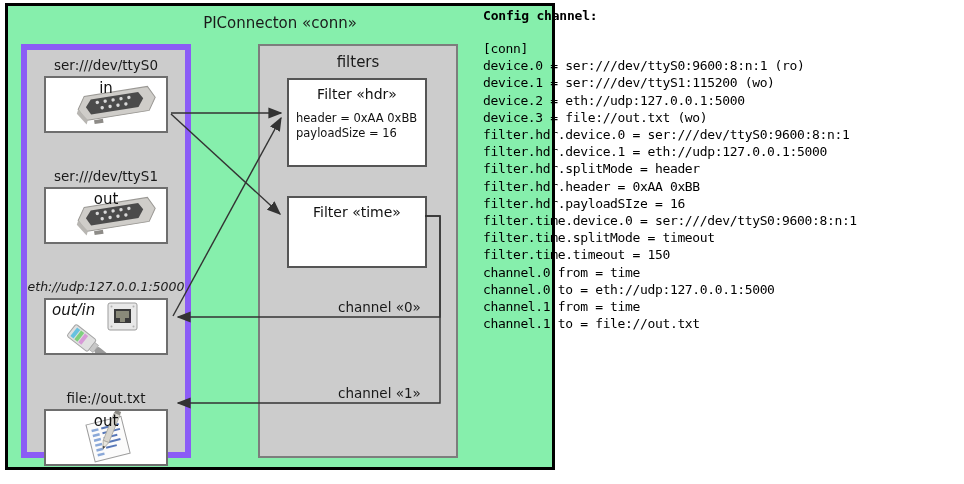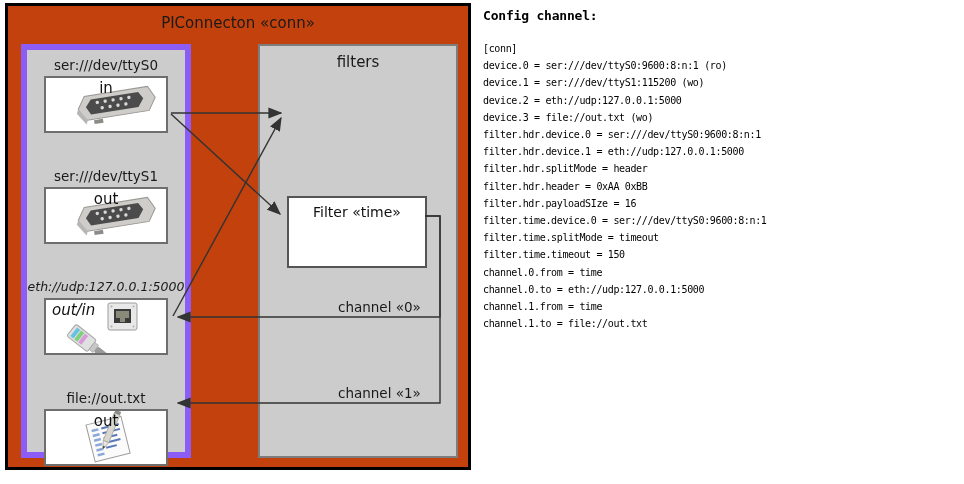--- a/index.html
+++ b/index.html
@@ -1,21 +1,21 @@
 <!DOCTYPE html>
 <html><head>
 <meta charset="utf-8">
 <style>
   html,body{margin:0;padding:0;background:#ffffff;}
   body{width:964px;height:484px;position:relative;overflow:hidden;
        font-family:"DejaVu Sans","Liberation Sans",sans-serif;}
 
   
-  #diagram{position:absolute;left:5px;top:3px;width:466px;height:467px;
-           border:3px solid #000;background:#c2410c;box-sizing:border-box;}
+  #diagram{position:absolute;left:5px;top:3px;width:550px;height:467px;
+           border:3px solid #000;background:#86efac;box-sizing:border-box;}
   #comp-title{position:absolute;left:0;top:8px;width:100%;text-align:center;
               font-size:15px;color:#1a1a1a;}
 
   
   #devices{position:absolute;left:13px;top:38px;width:170px;height:414px;
            background:#cccccc;border:6px solid #8b5cf6;box-sizing:border-box;}
   
   #filters{position:absolute;left:250px;top:38px;width:200px;height:414px;
            background:#ccccc9;border:2px solid #7d7d7d;box-sizing:border-box;
            background:#cccccc;}
@@ -49,21 +49,21 @@
   
   #wires{position:absolute;left:0;top:0;width:466px;height:467px;
          pointer-events:none;}
 
   
   #config{position:absolute;left:483px;top:8px;width:470px;}
   #config-head{font-family:"DejaVu Sans Mono","Liberation Mono",monospace;
                font-size:13px;font-weight:bold;color:#000;letter-spacing:-0.2px;}
   #config-lines{margin-top:17px;
                 font-family:"DejaVu Sans Mono","Liberation Mono",monospace;
-                font-size:10px;line-height:17.2px;color:#000;
+                font-size:13px;line-height:17.2px;color:#000;
                 white-space:pre;letter-spacing:-0.35px;}
   .cline{white-space:pre;}
 </style>
 </head>
 <body>
 
 <div id="diagram">
 
   <div id="comp-title">PIConnecton «conn»</div>
 
@@ -185,20 +185,27 @@
             </g>
           </svg>
         </div>
       </div>
     </div>
   </div>
 
   <div id="filters">
     <div id="filters-title">filters</div>
 
+    <div class="fbox" style="left:27px;top:32px;width:140px;height:89px;">
+      <div class="fbox-title">Filter «hdr»</div>
+      <div class="fbox-attrs">
+        <div>header = 0xAA 0xBB</div>
+        <div>payloadSize = 16</div>
+      </div>
+    </div>
 
     <div class="fbox" style="left:27px;top:150px;width:140px;height:72px;">
       <div class="fbox-title">Filter «time»</div>
     </div>
   </div>
 
   <div class="chan-label" style="left:330px;top:293px;text-align:right;">channel «0»</div>
   <div class="chan-label" style="left:330px;top:379px;">channel «1»</div>
 
   <svg id="wires" viewBox="0 0 466 467">

